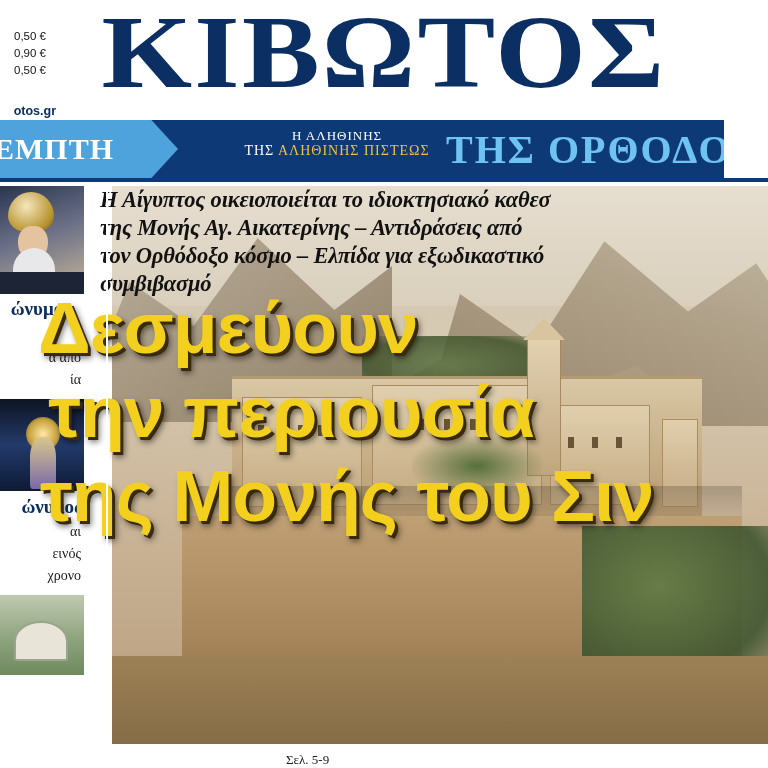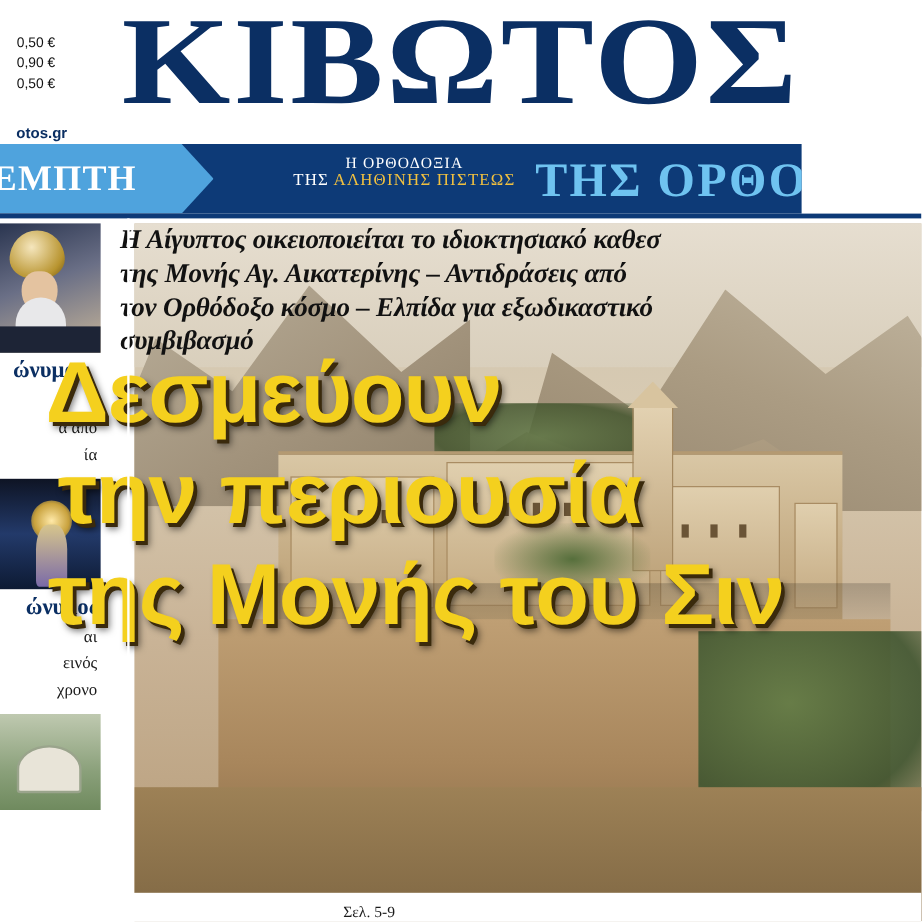--- a/index.html
+++ b/index.html
@@ -59,21 +59,21 @@
     font-size: 12.5px;
     font-weight: bold;
     color: #0b2f63;
     white-space: nowrap;
   }
 
   
   .blue-band {
     position: absolute;
     left: 0; top: 120px;
-    width: 668px; height: 58px;
+    width: 724px; height: 58px;
     background: #0d3a77;
     overflow: hidden;
   }
   .band-day {
     position: absolute;
     left: -12px; top: 0;
     height: 58px;
     width: 190px;
     background: #4fa3dd;
     color: #ffffff;
@@ -417,21 +417,21 @@
       <div>0,90 €</div>
       <div>0,50 €</div>
     </div>
     <div class="masthead-title">ΚΙΒΩΤΟΣ</div>
     <div class="site-url">otos.gr</div>
   </div>
 
   <div class="blue-band">
     <div class="band-day">ΕΜΠΤΗ</div>
     <div class="band-sub">
-      <div class="l1">Η ΟΡΘΟΔΟΞΙΑ</div>
+      <div class="l1">Η ΑΛΗΘΙΝΗΣ</div>
       <div class="l2"><span>ΤΗΣ </span><span class="hl">ΑΛΗΘΙΝΗΣ ΠΙΣΤΕΩΣ</span></div>
     </div>
     <div class="band-ortho">ΤΗΣ ΟΡΘΟΔΟΞΙΑ</div>
   </div>
   <div class="band-rule"></div>
 
   <div class="sidebar">
     <div class="sb-photo">
       <div class="mitre"></div>
       <div class="face"></div>

